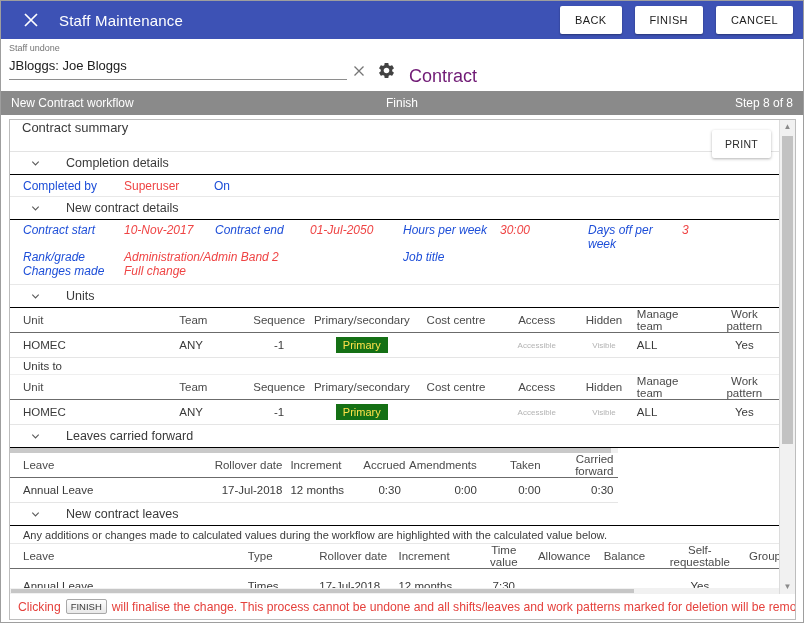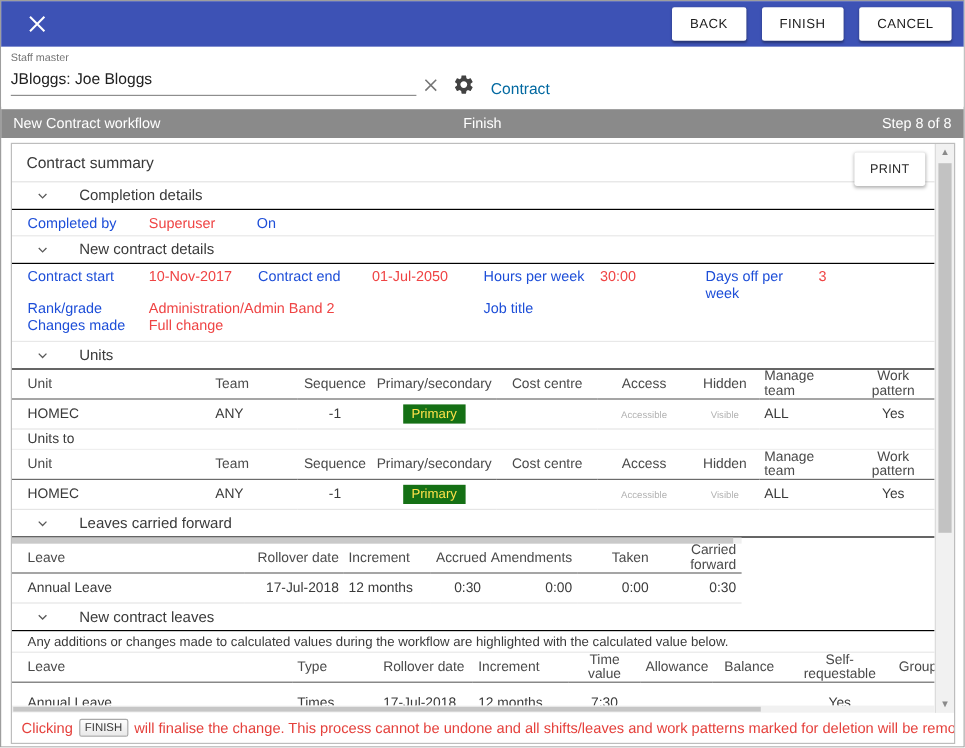--- a/index.html
+++ b/index.html
@@ -31,21 +31,21 @@
   .staff-row { height: 50px; position: relative; background: #fff; }
   .staff-field { position: absolute; left: 8px; top: 4px; width: 338px; }
   .staff-label { font-size: 9px; color: #757575; display: block; }
   .staff-input {
     border: none; border-bottom: 1px solid #8e8e8e; width: 100%;
     font-family: inherit; font-size: 13px; color: #212121; padding: 5px 0 6px;
     outline: none; background: transparent;
   }
   .clear-icon { position: absolute; left: 352px; top: 26px; cursor: pointer; display: flex; }
   .gear-icon { position: absolute; left: 376px; top: 22px; cursor: pointer; display: flex; }
-  .contract-label { position: absolute; left: 408px; top: 27px; font-size: 13px; color: #0369a1; }
+  .contract-label { position: absolute; left: 408px; top: 27px; font-size: 18px; color: #701a75; }
   .contract-value { position: absolute; left: 460px; top: 27px; font-size: 12.5px; color: #212121; }
 
   
   .workflow-bar {
     height: 24px; margin-top: 2px; background: #8a8a8a; color: #fff;
     display: flex; align-items: center; font-size: 12px; padding: 0 10px;
   }
   .workflow-bar span { flex: 1; }
   .workflow-bar .wf-center { text-align: center; }
   .workflow-bar .wf-right { text-align: right; }
@@ -53,21 +53,21 @@
   
   .panel {
     position: absolute; left: 8px; right: 7px; top: 118px; bottom: 2px;
     border: 1px solid #bdbdbd; background: #fff; display: flex; flex-direction: column;
   }
   .panel-body { flex: 1; display: flex; min-height: 0; }
   .panel-main { flex: 1; min-width: 0; display: flex; flex-direction: column; overflow: hidden; }
   .content { flex: 1; overflow: hidden; }
 
   .summary-header {
-    height: 32px; display: flex; align-items: center; justify-content: space-between;
+    height: 32px; display: flex; align-items: flex-start; justify-content: space-between;
     padding: 0 8px 0 12px; border-bottom: 1px solid #e3e3e3;
   }
   .summary-title { font-size: 13px; color: #3a3a3a; }
   .print-btn {
     background: #fff; border: none; border-radius: 2px; box-shadow: 0 1px 3px rgba(0,0,0,.3);
     font-family: inherit; font-size: 10.5px; padding: 8px 13px; color: #2b2b2b; cursor: pointer;
     letter-spacing: .3px;
     margin-top: 10px;
   }
 
@@ -76,21 +76,21 @@
   .sec-title { margin-left: 25px; font-size: 12.5px; color: #3a3a3a; }
 
   .kv-row {
     height: 22px; display: grid; grid-template-columns: 101px 90px 30px auto;
     align-items: center; padding-left: 13px; font-size: 12px; border-bottom: 1px solid #e8e8e8;
   }
   .lab { color: #1d4ed8; }
   .val { color: #ef4444; }
 
   .details-block { padding: 4px 0 6px; border-bottom: 1px solid #e8e8e8; font-size: 12px; }
-  .details-block .drow { display: grid; padding-left: 13px; line-height: 13.5px; }
+  .details-block .drow { display: grid; padding-left: 13px; line-height: 13.5px; font-style: italic; }
   .dr1 { grid-template-columns: 101px 91px 95px 93px 97px 88px 94px auto; }
   .dr2 { grid-template-columns: 101px 279px 97px auto; }
   .dr3 { grid-template-columns: 101px auto; }
 
   .sub-label { height: 17px; line-height: 17px; padding-left: 13px; font-size: 11.5px; color: #3a3a3a; border-bottom: 1px solid #efefef; }
 
   table { width: 100%; border-collapse: collapse; table-layout: fixed; font-size: 11.5px; }
   th { font-weight: normal; color: #4a4a4a; height: 20px; border-bottom: 1px solid #6b6b6b; padding: 0 4px; }
   td { color: #3a3a3a; height: 25px; border-bottom: 1px solid #e5e5e5; padding: 0 4px; }
   .al { text-align: left; } .ac { text-align: center; } .ar { text-align: right; }
@@ -131,29 +131,30 @@
 <body>
 
 <div class="app">
 
   <div class="topbar">
     <span class="close-x">
       <svg width="16" height="16" viewBox="0 0 16 16">
           <path d="M2 2 L14 14 M14 2 L2 14" stroke="#ffffff" stroke-width="1.7" fill="none"></path>
         </svg>
     </span>
+    <span class="title">Staff Maintenance</span>
     <span class="spacer"></span>
     <button class="btn-top">BACK</button>
     <button class="btn-top">FINISH</button>
     <button class="btn-top">CANCEL</button>
   </div>
 
   <div class="staff-row">
     <div class="staff-field">
-      <label class="staff-label">Staff master</label>
+      <label class="staff-label">Staff undone</label>
       <input class="staff-input" type="text" value="JBloggs: Joe Bloggs" style="">
     </div>
     <span class="clear-icon">
       <svg width="12" height="12" viewBox="0 0 12 12">
           <path d="M1.5 1.5 L10.5 10.5 M10.5 1.5 L1.5 10.5" stroke="#757575" stroke-width="1.3" fill="none"></path>
         </svg>
     </span>
     <span class="gear-icon">
       <svg width="19" height="19" viewBox="0 0 24 24" fill="#424242">
           <path d="M19.14,12.94c0.04-0.3,0.06-0.61,0.06-0.94c0-0.32-0.02-0.64-0.07-0.94l2.03-1.58c0.18-0.14,0.23-0.41,0.12-0.61 l-1.92-3.32c-0.12-0.22-0.37-0.29-0.59-0.22l-2.39,0.96c-0.5-0.38-1.03-0.7-1.62-0.94L14.4,2.81c-0.04-0.24-0.24-0.41-0.48-0.41 h-3.84c-0.24,0-0.43,0.17-0.47,0.41L9.25,5.35C8.66,5.59,8.12,5.92,7.63,6.29L5.24,5.33c-0.22-0.08-0.47,0-0.59,0.22L2.74,8.87 C2.62,9.08,2.66,9.34,2.86,9.48l2.03,1.58C4.84,11.36,4.8,11.69,4.8,12s0.02,0.64,0.07,0.94l-2.03,1.58 c-0.18,0.14-0.23,0.41-0.12,0.61l1.92,3.32c0.12,0.22,0.37,0.29,0.59,0.22l2.39-0.96c0.5,0.38,1.03,0.7,1.62,0.94l0.36,2.54 c0.05,0.24,0.24,0.41,0.48,0.41h3.84c0.24,0,0.44-0.17,0.47-0.41l0.36-2.54c0.59-0.24,1.13-0.56,1.62-0.94l2.39,0.96 c0.22,0.08,0.47,0,0.59-0.22l1.92-3.32c0.12-0.22,0.07-0.47-0.12-0.61L19.14,12.94z M12,15.6c-1.98,0-3.6-1.62-3.6-3.6 s1.62-3.6,3.6-3.6s3.6,1.62,3.6,3.6S13.98,15.6,12,15.6z"></path>

